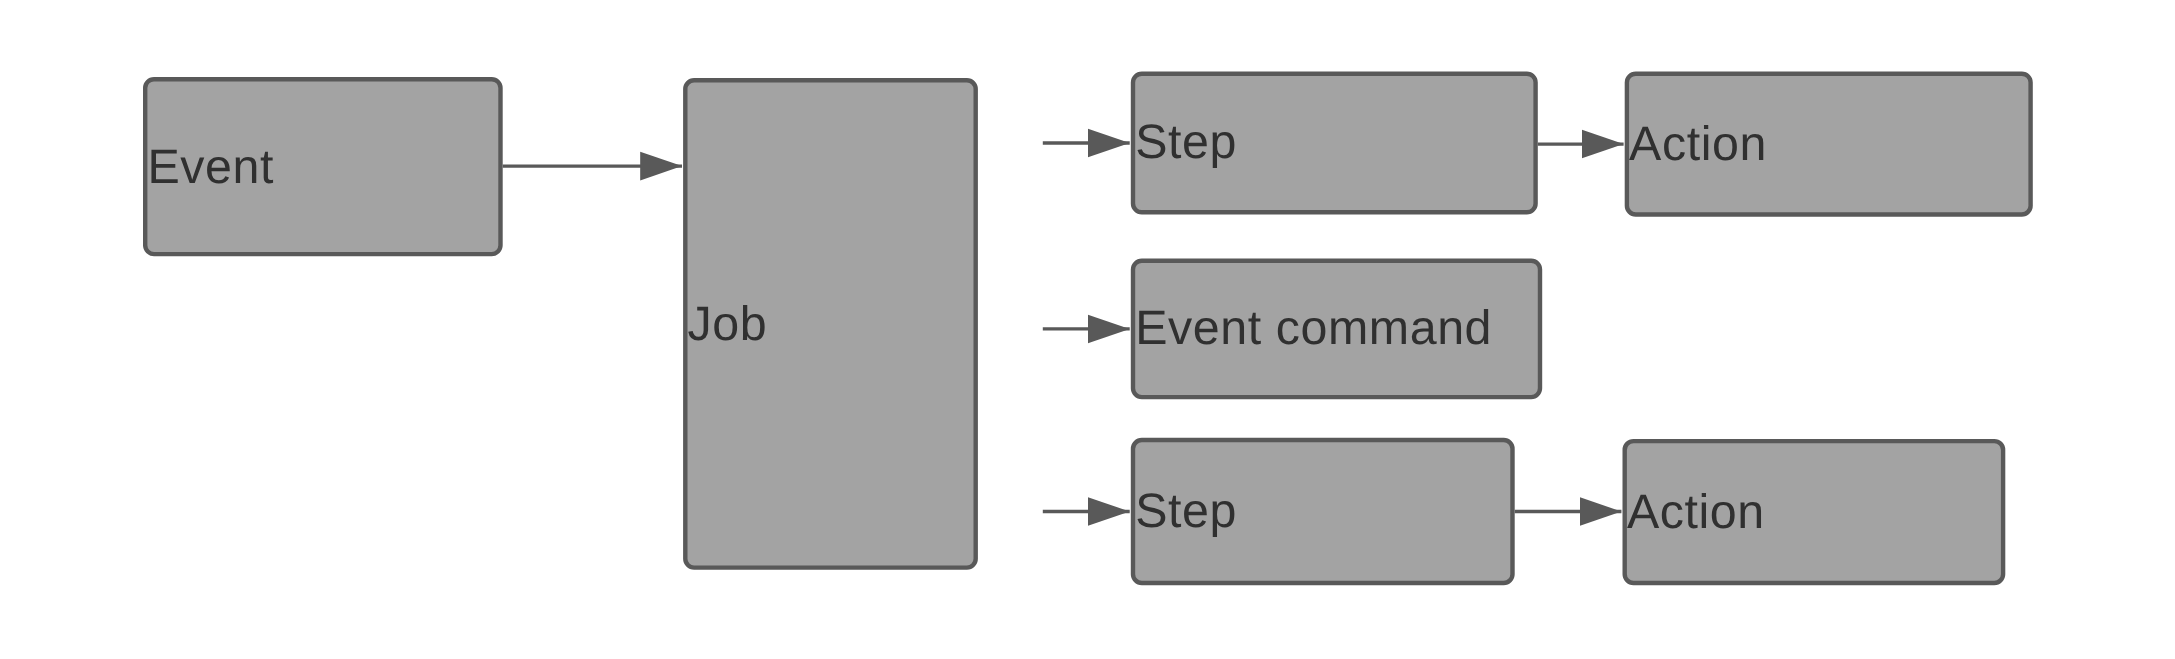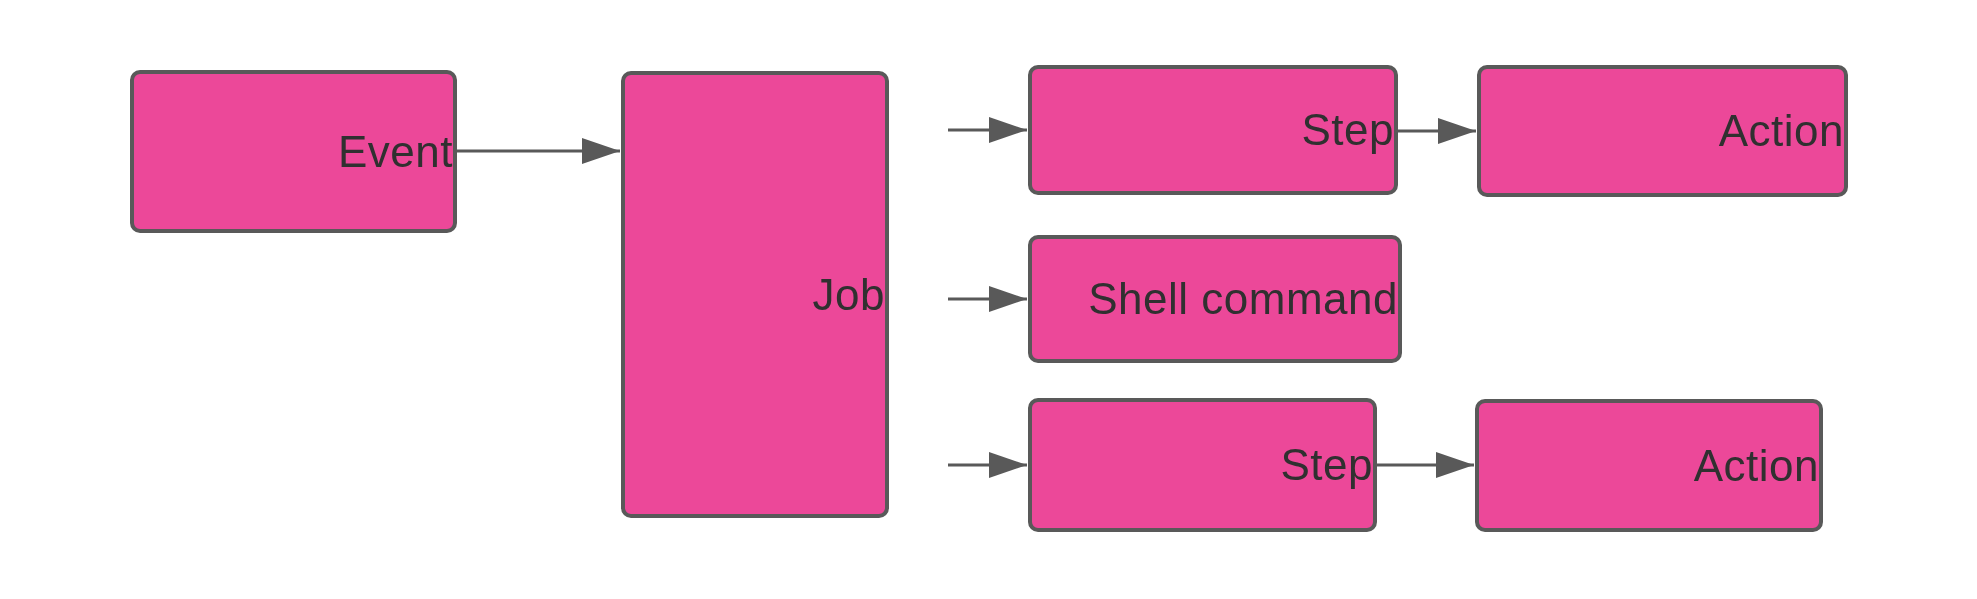--- a/index.html
+++ b/index.html
@@ -22,26 +22,26 @@
     width: 1977px;
     height: 599px;
   }
   .edge-line {
     stroke: #595959;
     stroke-width: 3;
   }
   .node {
     position: absolute;
     box-sizing: border-box;
-    background: #ec4899;
+    background: #a3a3a3;
     border: 4px solid #595959;
     border-radius: 10px;
     display: flex;
     align-items: center;
-    justify-content: flex-end;
+    justify-content: flex-start;
     font-size: 44px;
     color: #303030;
     letter-spacing: 0.5px;
     white-space: nowrap;
   }
   .n-event   { left: 130px;  top: 70px;  width: 327px; height: 163px; }
   .n-job     { left: 621px;  top: 71px;  width: 268px; height: 447px; }
   .n-step1   { left: 1028px; top: 65px;  width: 370px; height: 130px; }
   .n-action1 { left: 1477px; top: 65px;  width: 371px; height: 132px; }
   .n-shell   { left: 1028px; top: 235px; width: 374px; height: 128px; }
@@ -90,21 +90,21 @@
 
   <div class="node n-step1">
     <span>Step</span>
   </div>
 
   <div class="node n-action1">
     <span>Action</span>
   </div>
 
   <div class="node n-shell">
-    <span>Shell command</span>
+    <span>Event command</span>
   </div>
 
   <div class="node n-step2">
     <span>Step</span>
   </div>
 
   <div class="node n-action2">
     <span>Action</span>
   </div>
 

